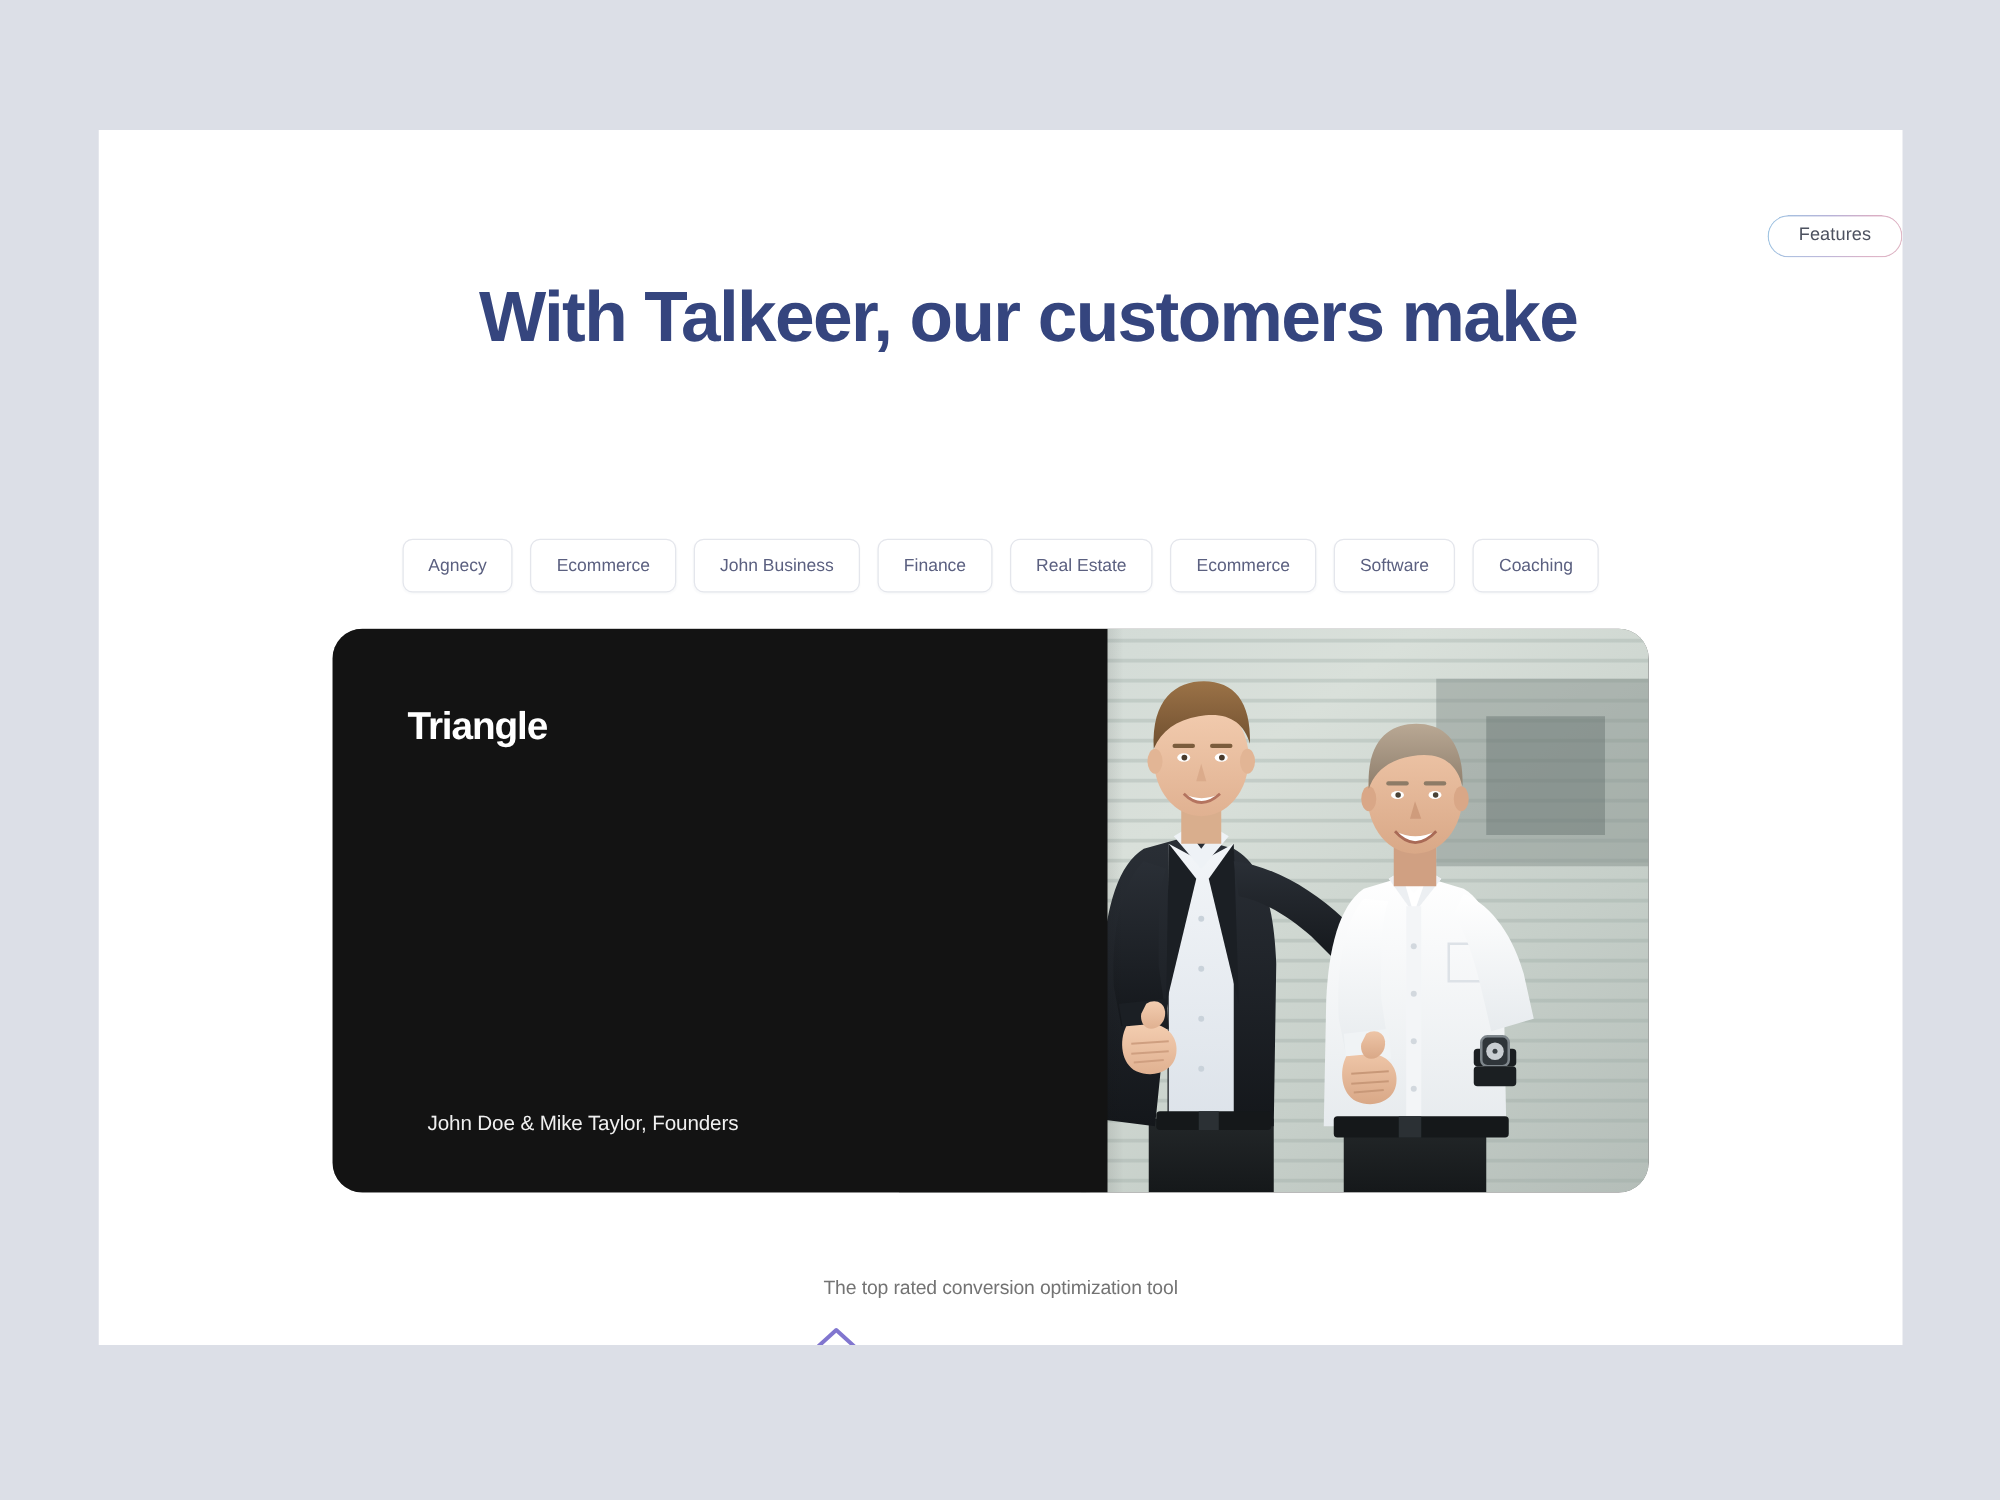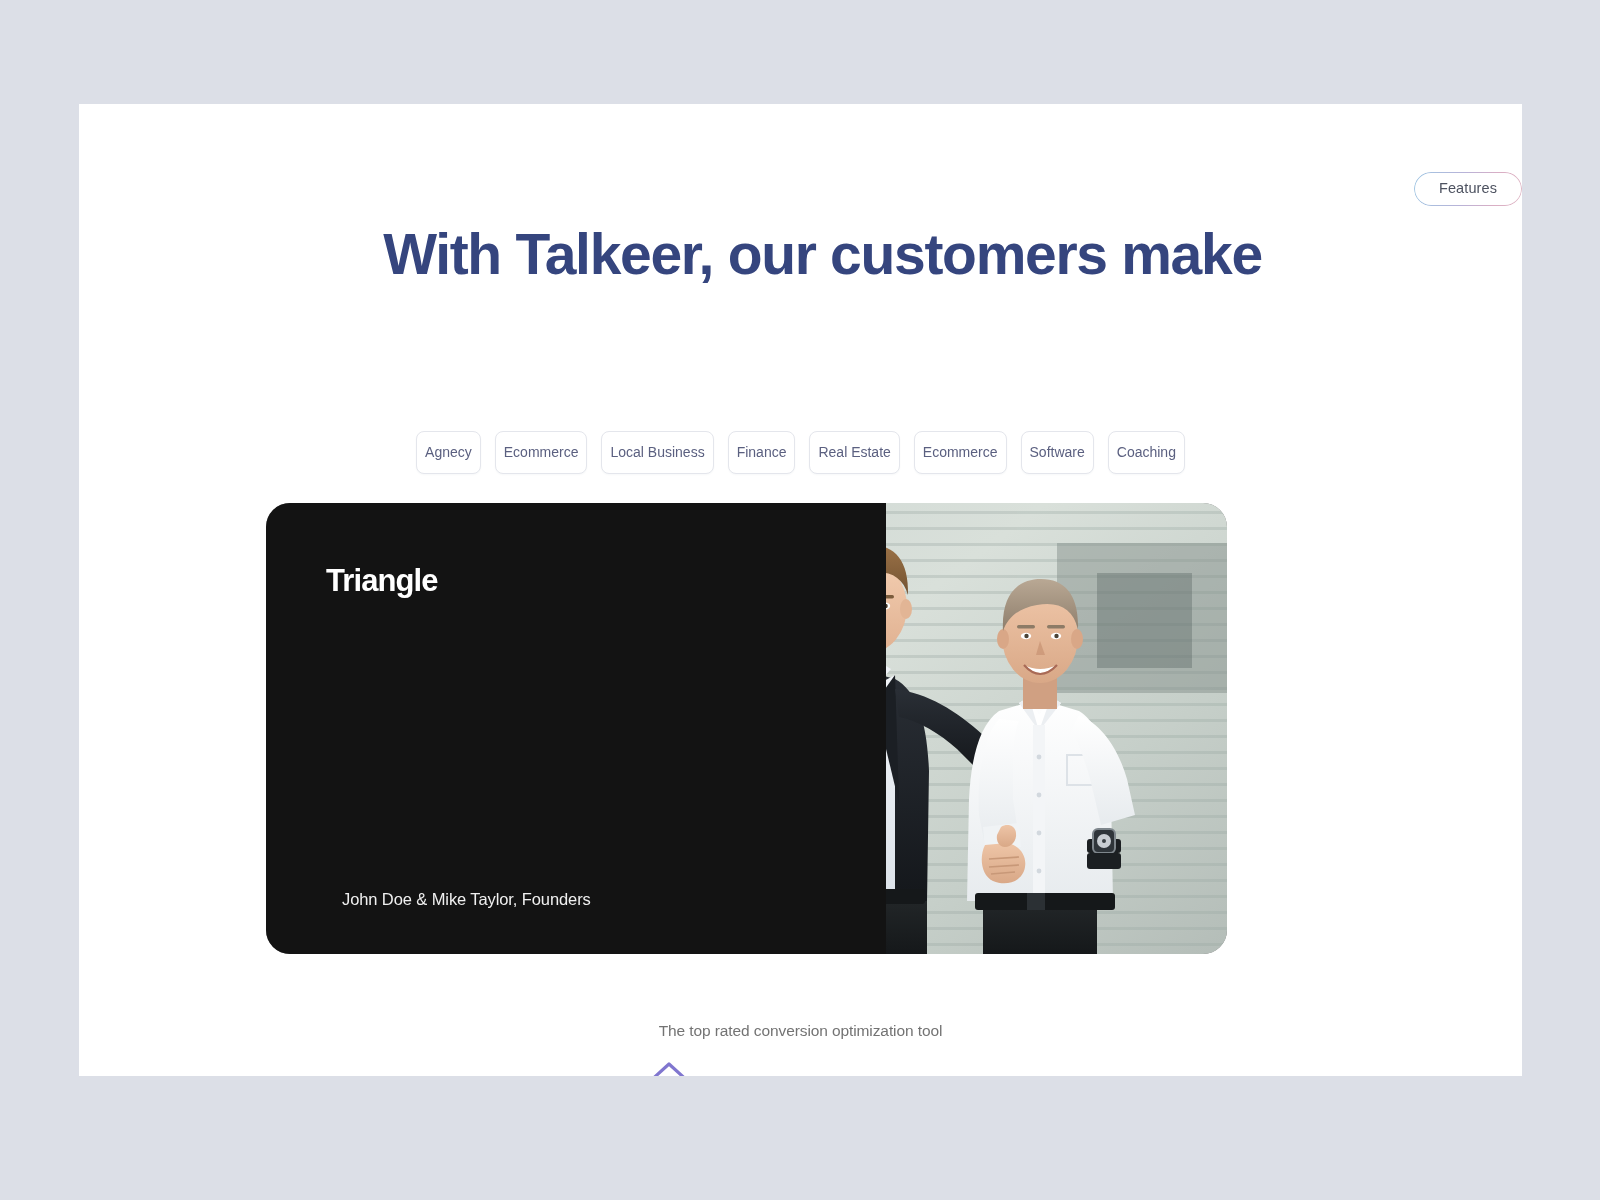--- a/index.html
+++ b/index.html
@@ -64,34 +64,34 @@
   
   #tabs {
     position:absolute; left:0; right:0; top:327px;
     display:flex; justify-content:center; align-items:center;
     gap:14px;
   }
   .tab {
     background:#ffffff;
     border:1px solid #e4e6ec;
     border-radius:8px;
-    padding:13px 8px 14px;
+    padding:13px 20px 14px;
     font-size:14px;
     color:#5b6080;
     line-height:1;
     white-space:nowrap;
     cursor:pointer;
     box-shadow:0 1px 2px rgba(40,48,80,.035);
   }
 
   
   #card {
     position:absolute;
     left:187px; top:399px;
-    width:961px; height:451px;
+    width:1053px; height:451px;
     border-radius:24px;
     overflow:hidden;
     background:#737373;
     display:flex;
   }
   #card-left {
     position:relative;
     width:620px;
     flex:0 0 620px;
     background:#131313;
@@ -164,21 +164,21 @@
     <div class="pill">Features</div>
   </div>
 
   <h1 id="heading">
     <span>With Talkeer, our customers make</span><br>
   </h1>
 
   <div id="tabs">
     <div class="tab">Agnecy</div>
     <div class="tab">Ecommerce</div>
-    <div class="tab">Local Business</div>
+    <div class="tab">John Business</div>
     <div class="tab">Finance</div>
     <div class="tab">Real Estate</div>
     <div class="tab">Ecommerce</div>
     <div class="tab">Software</div>
     <div class="tab">Coaching</div>
   </div>
 
   <div id="card">
 
     <div id="card-photo">

